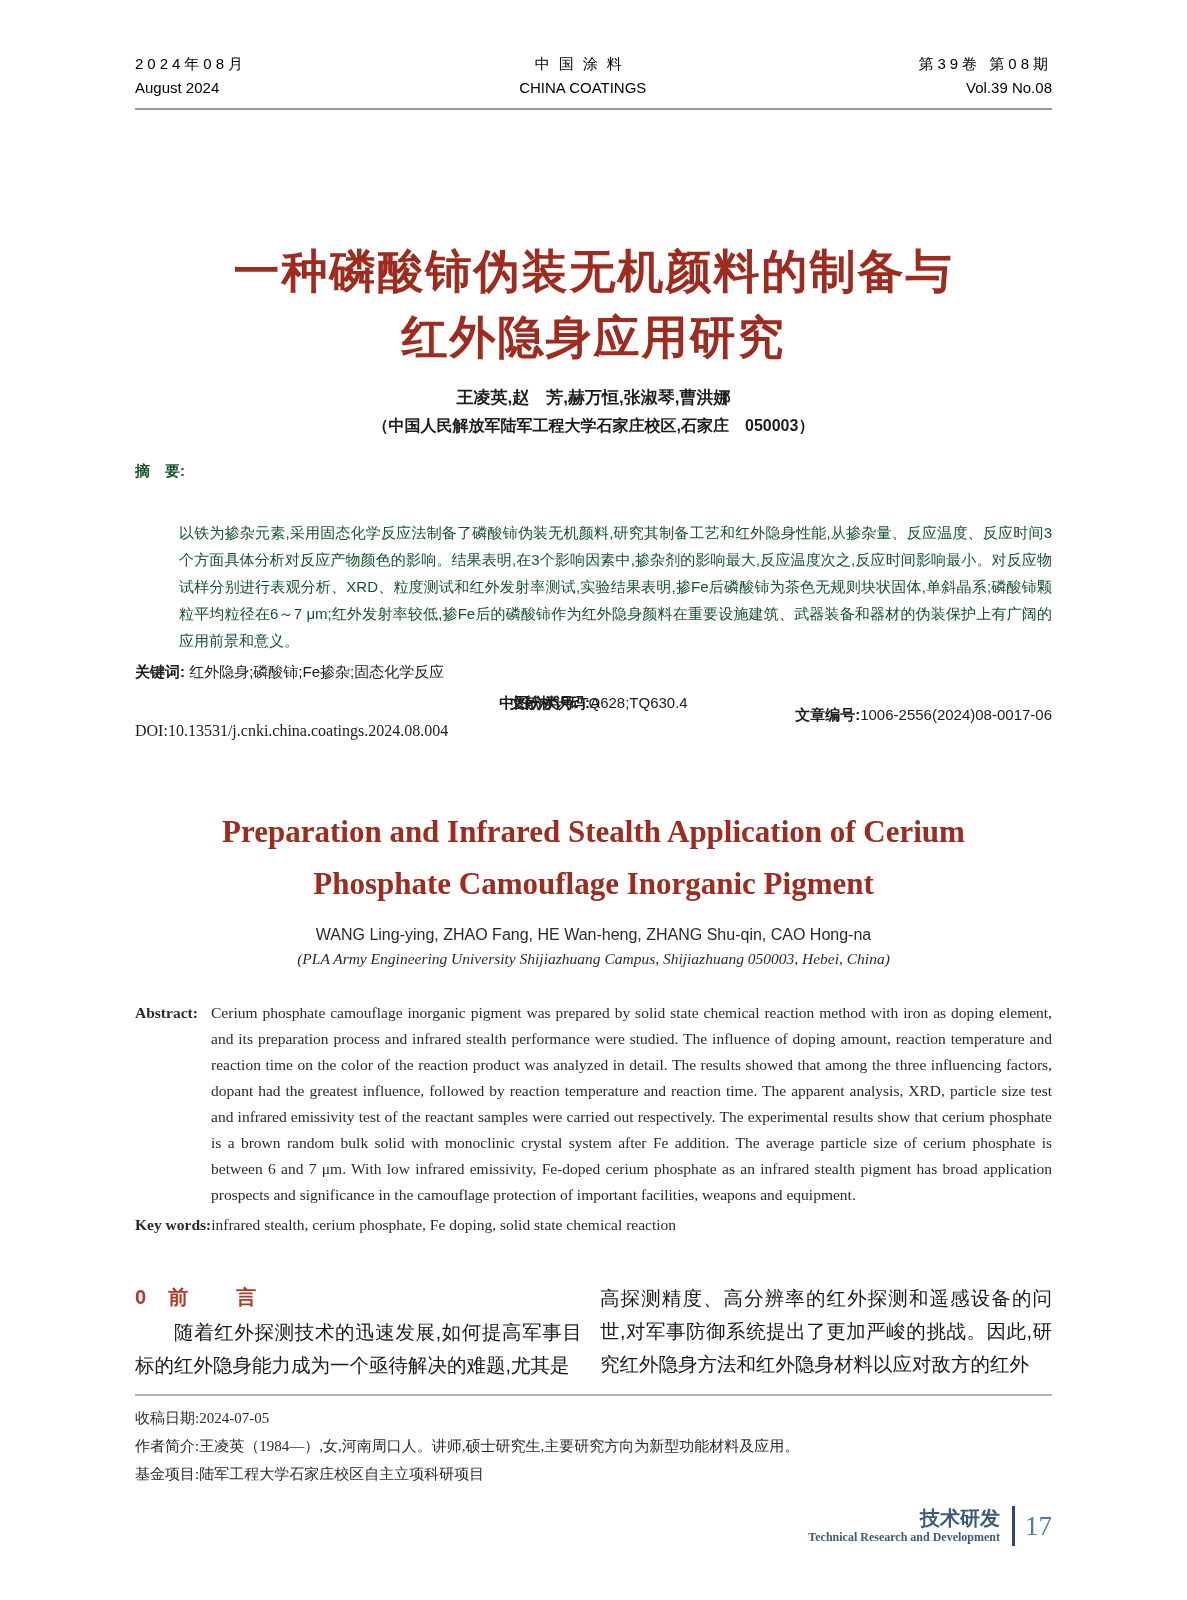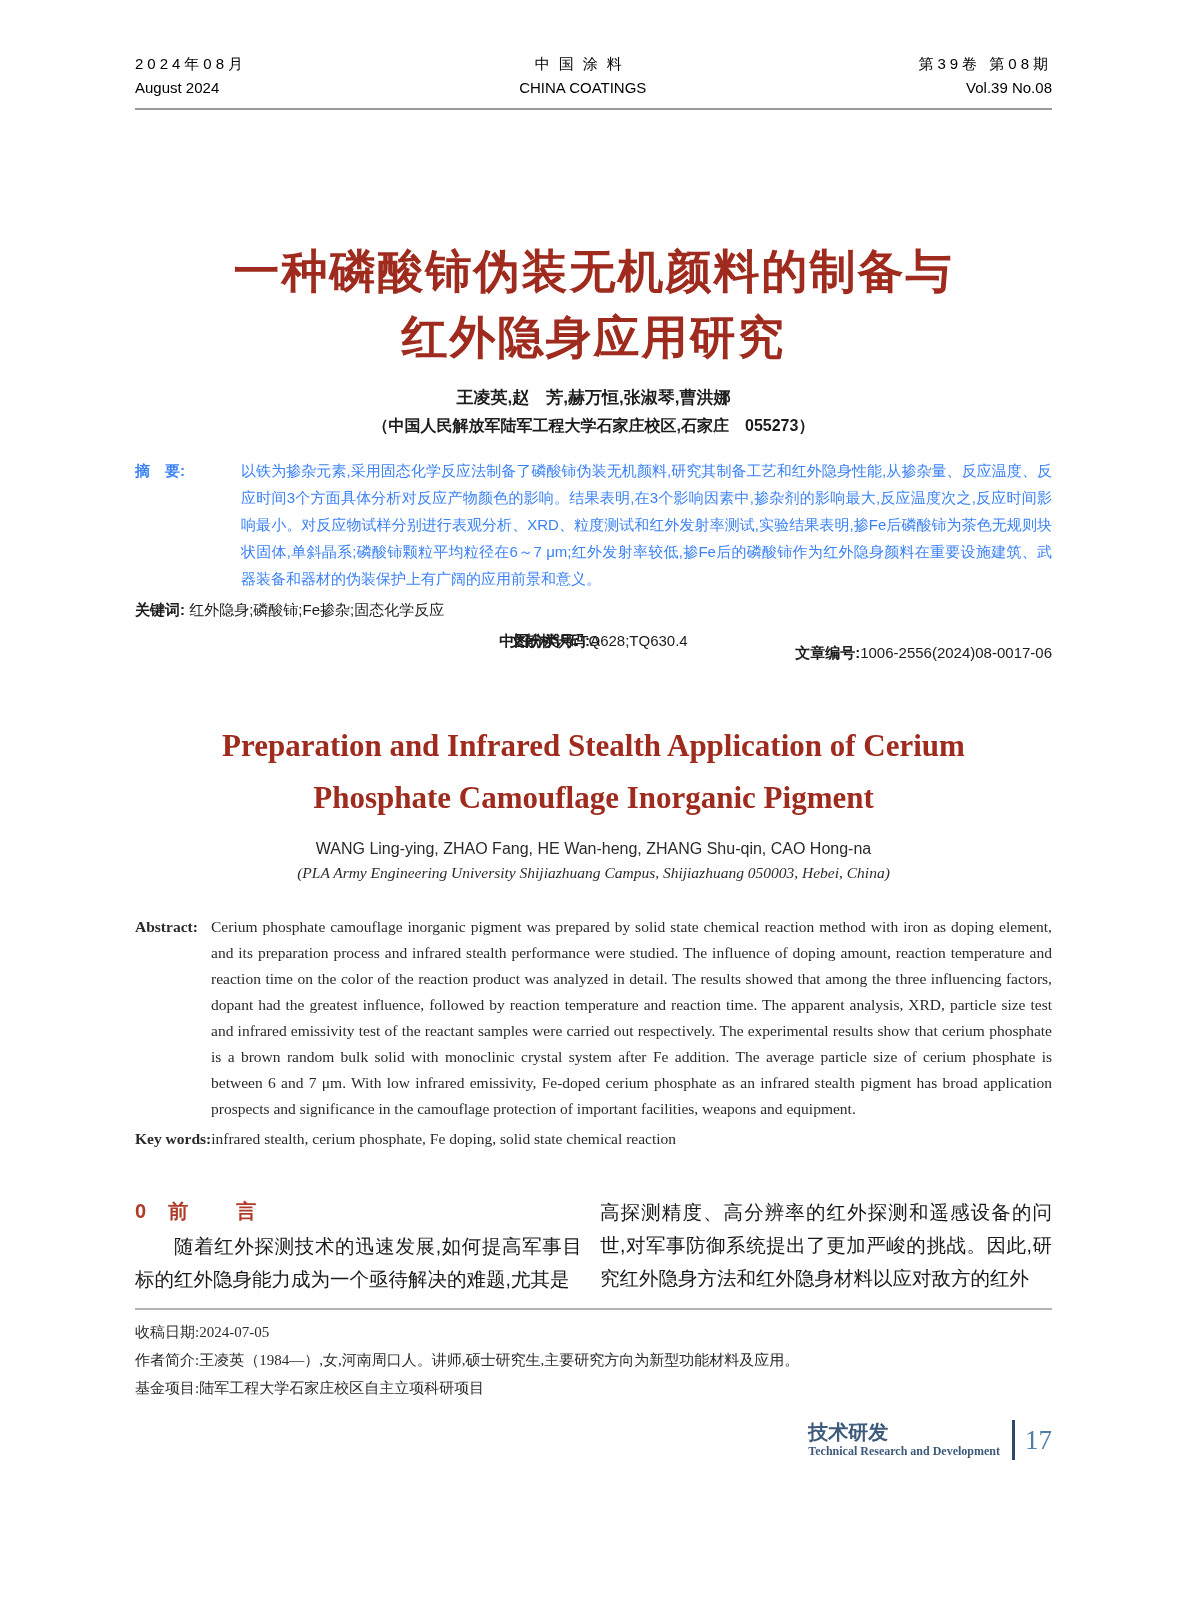--- a/index.html
+++ b/index.html
@@ -39,21 +39,21 @@
   .authors-cn {
     margin-top: 16px; text-align: center;
     font-size: 17px; font-weight: 700; color: #1c1c1c;
   }
   .affil-cn {
     margin-top: 7px; text-align: center;
     font-size: 16px; font-weight: 700; color: #1c1c1c;
   }
 
   
-  .abs-cn { margin-top: 20px; display: flex; font-size: 15px; line-height: 27px; color: #3b82f6; }
+  .abs-cn { margin-top: 20px; display: flex; font-size: 15px; line-height: 27px; color: #14532d; flex-direction: column; }
   .abs-cn .lbl { flex: 0 0 62px; font-weight: 700; white-space: nowrap; }
   .abs-cn .txt { flex: 1; text-align: justify; margin-left: 44px; }
   .kw-cn { margin-top: 4px; font-size: 15px; line-height: 27px; color: #1c1c1c; }
   .kw-cn .lbl { font-weight: 700; }
 
   .clc-row { position: relative; margin-top: 4px; font-size: 15px; line-height: 27px; height: 27px; color: #1c1c1c; text-align: center; }
   .clc-row .lbl { font-weight: 700; }
   .clc-row .mid { position: absolute; left: 375px; top: 0; }
   .clc-row .rgt { position: absolute; right: 0; top: 12px; }
 
@@ -97,21 +97,21 @@
 
   
   .footnote { margin-top: 12px; border-top: 2px solid #b3b3b3; padding-top: 8px; font-family: Liberation Serif, serif; }
   .footnote .fline { font-size: 15px; line-height: 28px; color: #2b2b2b; }
 
   
   .pfooter {
     margin-top: 18px;
     display: flex; justify-content: flex-end; align-items: center;
   }
-  .pfooter .labels { }
+  .pfooter .labels { text-align: right; }
   .pfooter .cn { color: #3d5a7a; font-weight: 700; font-size: 20px; line-height: 22px; }
   .pfooter .en { color: #3d5a7a; font-family: "Liberation Serif", serif; font-weight: 700; font-size: 12px; line-height: 16px; }
   .pfooter .vbar { width: 3px; height: 40px; background: #2e4a6b; margin: 0 10px 0 12px; }
   .pfooter .pnum { color: #4f7ca8; font-family: "Liberation Serif", serif; font-size: 27px; }
 </style>
 </head>
 <body>
 
 <div class="page">
 
@@ -129,38 +129,39 @@
       <div class="en">Vol.39 No.08</div>
     </div>
   </div>
 
   <div class="title-cn">
     <div>一种磷酸铈伪装无机颜料的制备与</div>
     <div>红外隐身应用研究</div>
   </div>
 
   <div class="authors-cn">王凌英,赵　芳,赫万恒,张淑琴,曹洪娜</div>
-  <div class="affil-cn">（中国人民解放军陆军工程大学石家庄校区,石家庄　055273）</div>
+  <div class="affil-cn">（中国人民解放军陆军工程大学石家庄校区,石家庄　050003）</div>
 
   <div class="abs-cn">
     <div class="lbl">摘　要:</div>
     <div class="txt">以铁为掺杂元素,采用固态化学反应法制备了磷酸铈伪装无机颜料,研究其制备工艺和红外隐身性能,从掺杂量、反应温度、反应时间3个方面具体分析对反应产物颜色的影响。结果表明,在3个影响因素中,掺杂剂的影响最大,反应温度次之,反应时间影响最小。对反应物试样分别进行表观分析、XRD、粒度测试和红外发射率测试,实验结果表明,掺Fe后磷酸铈为茶色无规则块状固体,单斜晶系;磷酸铈颗粒平均粒径在6～7 μm;红外发射率较低,掺Fe后的磷酸铈作为红外隐身颜料在重要设施建筑、武器装备和器材的伪装保护上有广阔的应用前景和意义。</div>
   </div>
 
   <div class="kw-cn">
     <span class="lbl">关键词:</span>
     <span>红外隐身;磷酸铈;Fe掺杂;固态化学反应</span>
   </div>
 
   <div class="clc-row">
     <span><span class="lbl">中图分类号:</span><span>TQ628;TQ630.4</span></span>
     <span class="mid"><span class="lbl">文献标识码:</span><span>A</span></span>
     <span class="rgt"><span class="lbl">文章编号:</span><span>1006-2556(2024)08-0017-06</span></span>
   </div>
 
+  <div class="doi-line">DOI:10.13531/j.cnki.china.coatings.2024.08.004</div>
 
   <div class="title-en">
     <div>Preparation and Infrared Stealth Application of Cerium</div>
     <div>Phosphate Camouflage Inorganic Pigment</div>
   </div>
 
   <div class="authors-en">WANG Ling-ying, ZHAO Fang, HE Wan-heng, ZHANG Shu-qin, CAO Hong-na</div>
   <div class="affil-en">(PLA Army Engineering University Shijiazhuang Campus, Shijiazhuang 050003, Hebei, China)</div>
 
   <div class="abs-en">

